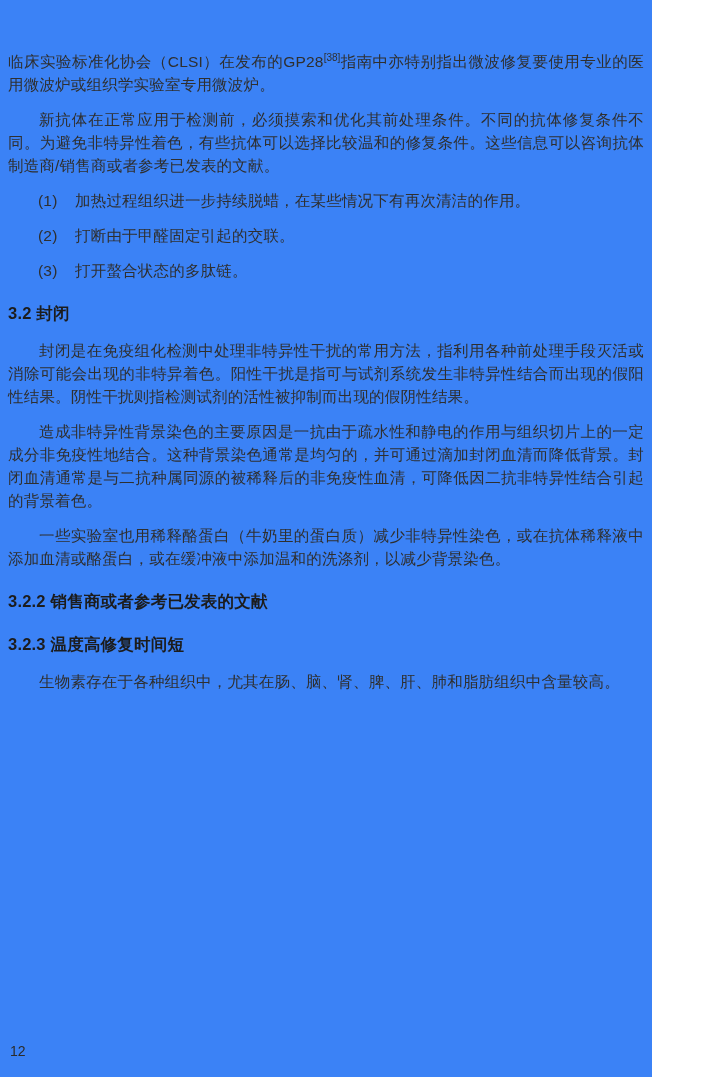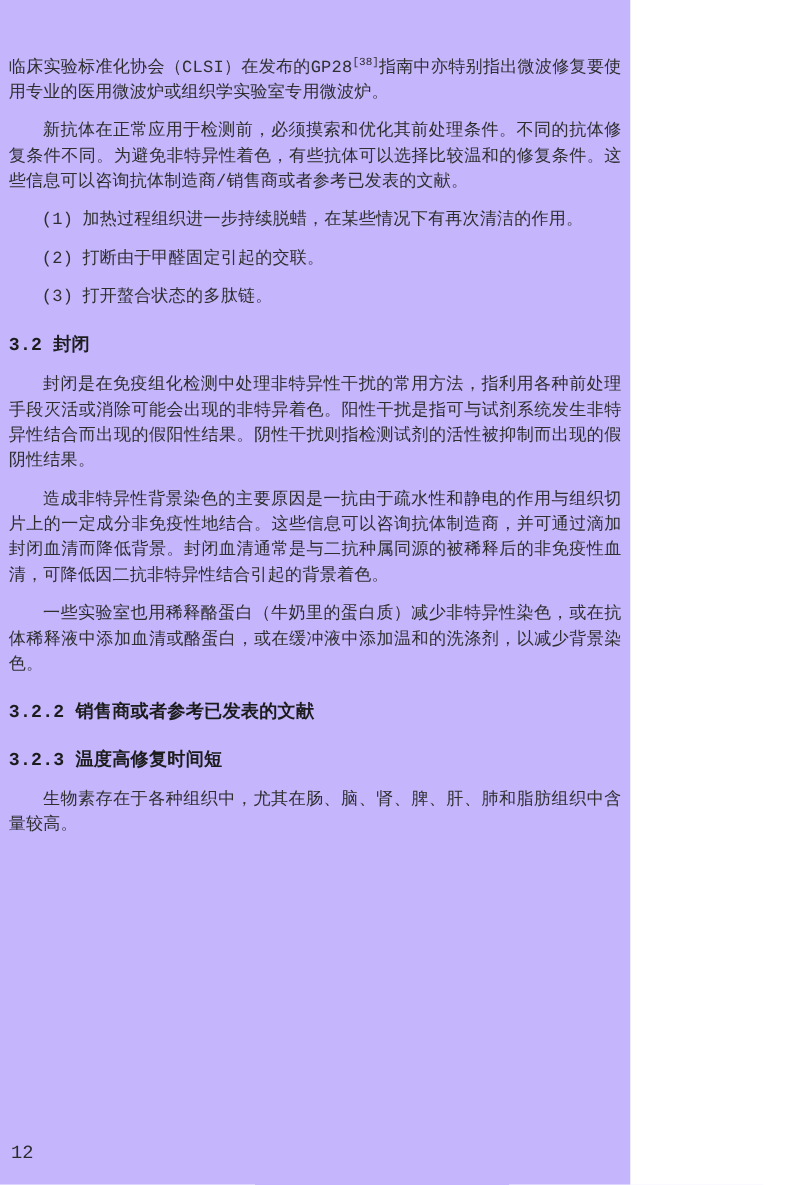--- a/index.html
+++ b/index.html
@@ -2,25 +2,25 @@
 <html lang="zh"><head>
 <meta charset="utf-8">
 <style>
   html, body {
     margin: 0;
     padding: 0;
     background: #ffffff;
   }
   .page {
     position: relative;
-    width: 573px;
+    width: 652px;
     height: 1077px;
     box-sizing: border-box;
-    background: #c4b5fd;
-    font-family: Liberation Mono, monospace;
+    background: #3b82f6;
+    font-family: Liberation Sans, sans-serif;
     color: #2f2f2f;
     overflow: hidden;
   }
   .content {
     padding: 46px 8px 0 8px;
   }
   .para {
     font-size: 15.5px;
     line-height: 23px;
     margin: 12px 0 0 0;
@@ -62,21 +62,21 @@
   }
   sup.ref {
     font-size: 10px;
     vertical-align: 6px;
     letter-spacing: 0;
   }
   .page-number {
     position: absolute;
     left: 10px;
     bottom: 18px;
-    font-size: 17px;
+    font-size: 14px;
     color: #2b2b2b;
   }
 </style>
 </head>
 <body>
 
 <div class="page">
   <div class="content">
 
     <p class="para first"><span>临床实验标准化协会（CLSI）在发布的GP28</span><sup class="ref">[38]</sup><span>指南中亦特别指出微波修复要使用专业的医用微波炉或组织学实验室专用微波炉。</span></p>
@@ -97,21 +97,21 @@
       <span class="list-marker">(3)</span>
       <span class="list-text">打开螯合状态的多肽链。</span>
     </div>
 
 
     <h2 class="heading">3.2 封闭</h2>
 
     <p class="para indent">封闭是在免疫组化检测中处理非特异性干扰的常用方法，指利用各种前处理手段灭活或消除可能会出现的非特异着色。阳性干扰是指可与试剂系统发生非特异性结合而出现的假阳性结果。阴性干扰则指检测试剂的活性被抑制而出现的假阴性结果。</p>
 
 
-    <p class="para indent">造成非特异性背景染色的主要原因是一抗由于疏水性和静电的作用与组织切片上的一定成分非免疫性地结合。这些信息可以咨询抗体制造商，并可通过滴加封闭血清而降低背景。封闭血清通常是与二抗种属同源的被稀释后的非免疫性血清，可降低因二抗非特异性结合引起的背景着色。</p>
+    <p class="para indent">造成非特异性背景染色的主要原因是一抗由于疏水性和静电的作用与组织切片上的一定成分非免疫性地结合。这种背景染色通常是均匀的，并可通过滴加封闭血清而降低背景。封闭血清通常是与二抗种属同源的被稀释后的非免疫性血清，可降低因二抗非特异性结合引起的背景着色。</p>
 
     <p class="para indent">一些实验室也用稀释酪蛋白（牛奶里的蛋白质）减少非特异性染色，或在抗体稀释液中添加血清或酪蛋白，或在缓冲液中添加温和的洗涤剂，以减少背景染色。</p>
 
     <h3 class="heading">3.2.2 销售商或者参考已发表的文献</h3>
 
 
     <h3 class="heading">3.2.3 温度高修复时间短</h3>
 
     <p class="para indent">生物素存在于各种组织中，尤其在肠、脑、肾、脾、肝、肺和脂肪组织中含量较高。</p>
 

